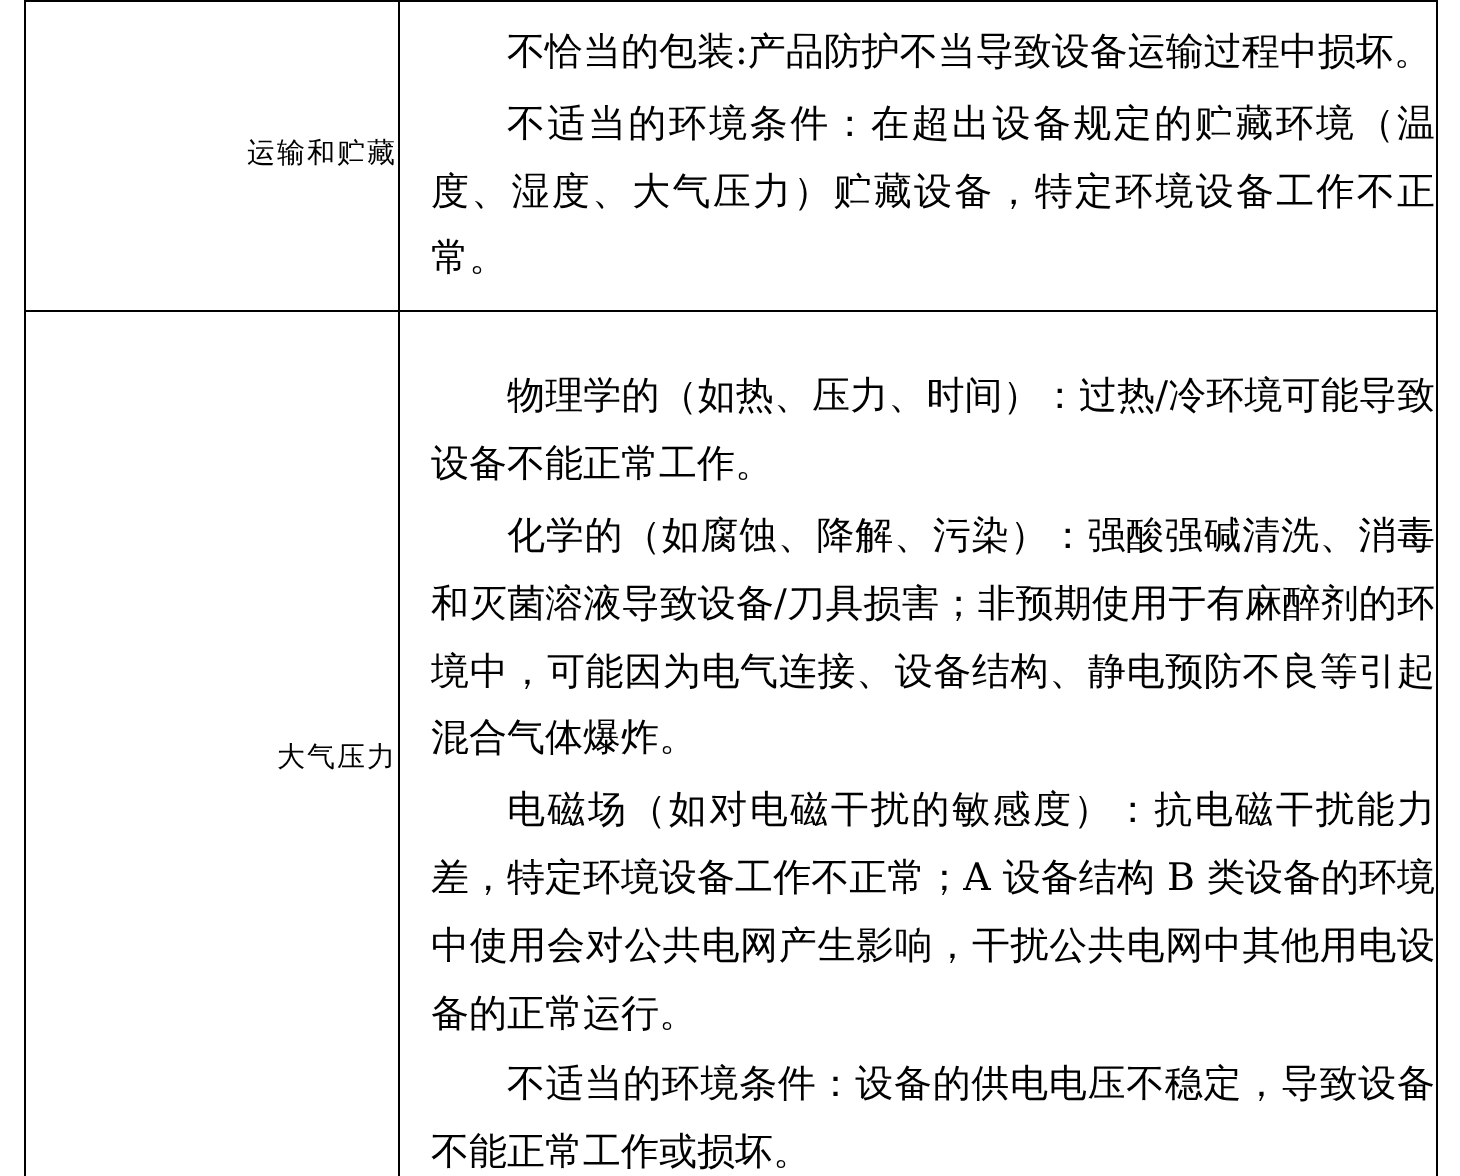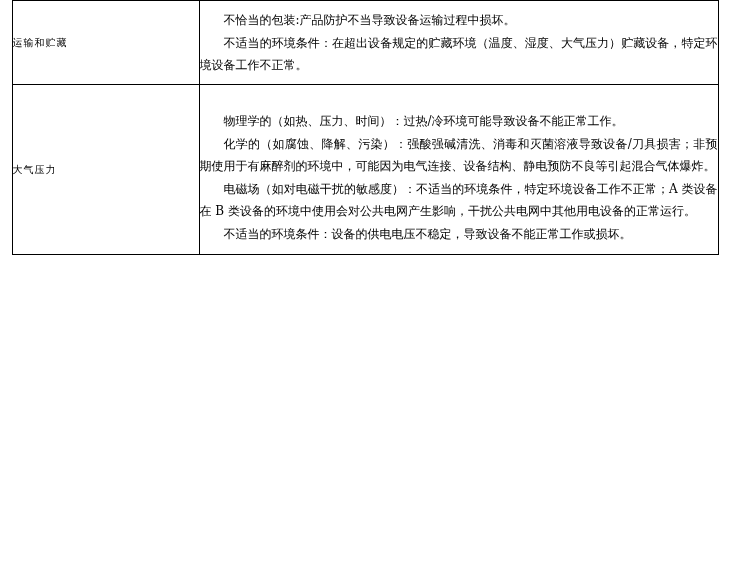--- a/index.html
+++ b/index.html
@@ -26,37 +26,37 @@
     margin: 0 auto;
     table-layout: fixed;
   }
   table.doc-table td {
     border: 1px solid #000000;
     vertical-align: middle;
     padding: 0;
   }
   td.label-cell {
     width: 186px;
-    text-align: left;
-    font-size: 10px;
+    text-align: right;
+    font-size: 14px;
     line-height: 1.7;
     letter-spacing: 1px;
   }
   td.content-cell {
     width: 518px;
     padding: 10px 14px 10px 12px;
     vertical-align: top;
   }
   .para {
-    font-size: 12px;
+    font-size: 19px;
     line-height: 1.78;
     text-align: justify;
     text-justify: inter-ideograph;
     text-indent: 2em;
-    margin: 0 0 0 0;
+    margin: 0 0 0 16px;
   }
   .para + .para {
     margin-top: 2px;
   }
   .row-transport td.content-cell {
     padding-top: 9px;
     padding-bottom: 8px;
   }
   .row-env td.content-cell {
     padding-top: 26px;
@@ -81,19 +81,19 @@
           <p class="para">不适当的环境条件：在超出设备规定的贮藏环境（温度、湿度、大气压力）贮藏设备，特定环境设备工作不正常。</p>
         </td>
       </tr>
       <tr class="row-env">
         <td class="label-cell">
           <span class="label-inner">大气压力</span>
         </td>
         <td class="content-cell">
           <p class="para">物理学的（如热、压力、时间）：过热/冷环境可能导致设备不能正常工作。</p>
           <p class="para">化学的（如腐蚀、降解、污染）：强酸强碱清洗、消毒和灭菌溶液导致设备/刀具损害；非预期使用于有麻醉剂的环境中，可能因为电气连接、设备结构、静电预防不良等引起混合气体爆炸。</p>
-          <p class="para">电磁场（如对电磁干扰的敏感度）：不适当的环境条件，特定环境设备工作不正常；A 类设备在 B 类设备的环境中使用会对公共电网产生影响，干扰公共电网中其他用电设备的正常运行。</p>
+          <p class="para">电磁场（如对电磁干扰的敏感度）：抗电磁干扰能力差，特定环境设备工作不正常；A 设备结构 B 类设备的环境中使用会对公共电网产生影响，干扰公共电网中其他用电设备的正常运行。</p>
           <p class="para">不适当的环境条件：设备的供电电压不稳定，导致设备不能正常工作或损坏。</p>
         </td>
       </tr>
     </tbody>
   </table>
 </div>
 
 </body></html>

